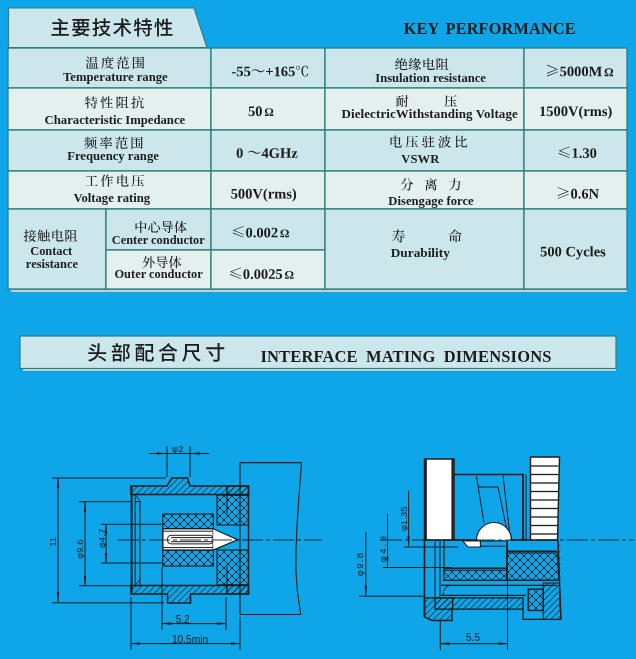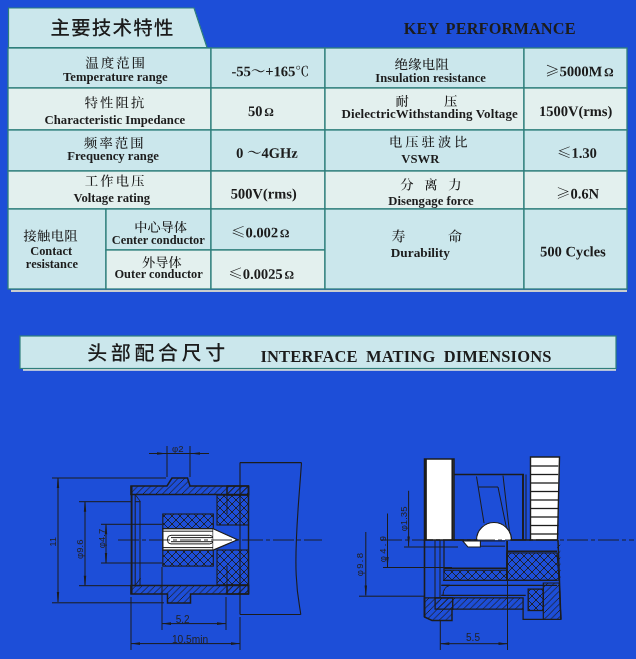--- a/index.html
+++ b/index.html
@@ -1,14 +1,14 @@
 <!DOCTYPE html>
 <html><head><meta charset="utf-8"><style>
 html,body{margin:0;padding:0;background:#fff;}
-#page{position:relative;width:636px;height:659px;overflow:hidden;background:#1d4ed8;}
+#page{position:relative;width:636px;height:659px;overflow:hidden;background:#0ea5e9;}
 svg{position:absolute;left:0;top:0;}
 </style></head><body>
 <div id="page">
 <svg width="636" height="659" viewBox="0 0 636 659">
 <defs>
 <pattern id="hd" patternUnits="userSpaceOnUse" width="6.5" height="6.5">
   <path d="M-1,7.5 L7.5,-1 M-1,1 L1,-1 M5.5,7.5 L7.5,5.5" stroke="#1c1c1c" stroke-width="0.9" fill="none"></path>
 </pattern>
 <pattern id="hx" patternUnits="userSpaceOnUse" width="8" height="8">
   <path d="M-1,9 L9,-1 M-1,-1 L9,9" stroke="#1c1c1c" stroke-width="0.9" fill="none"></path>

